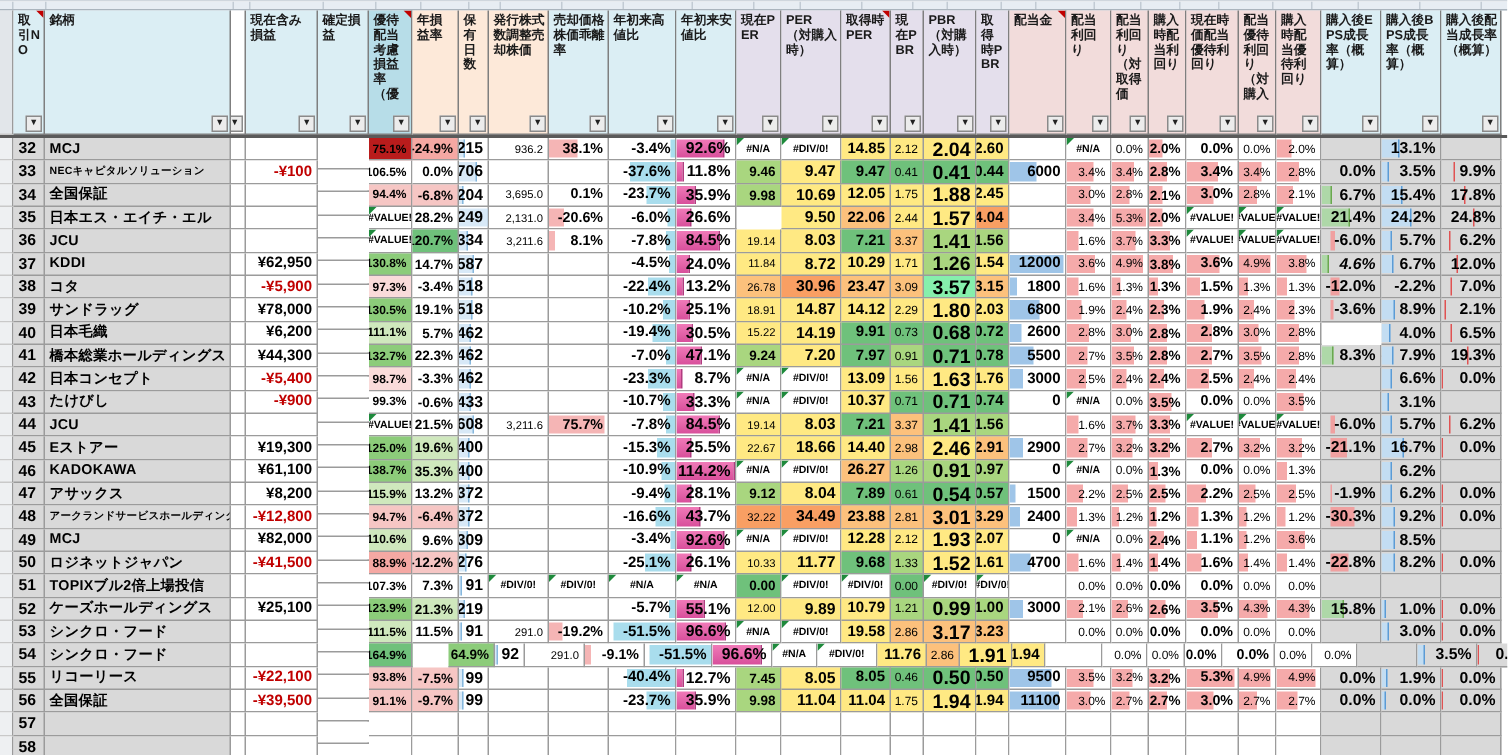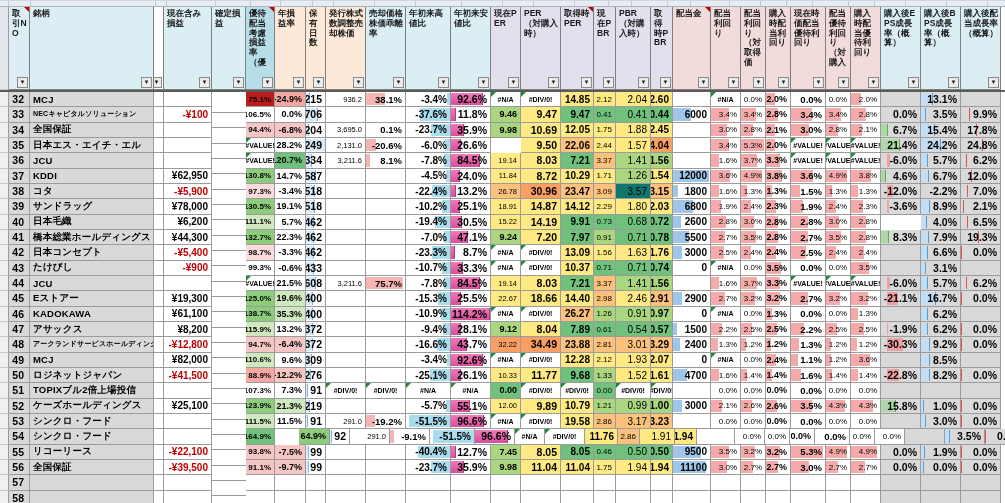--- a/index.html
+++ b/index.html
@@ -50,21 +50,21 @@
   .b-nen{font-size:9px; font-weight:bold;}
   .b-hoyu{font-weight:bold; font-size:10.5px;}
   .b-hakko{font-size:7.5px;}
   .b-kairi{font-size:9.5px; font-weight:bold;}
   .b-taka{font-size:10px; font-weight:bold;}
   .b-yasu{font-size:10.5px; font-weight:bold;}
   .b-cper{font-size:9px; font-weight:bold;}
   .b-pper{font-size:10.5px; font-weight:bold;}
   .b-aper{font-size:10px; font-weight:bold;}
   .b-cpbr{font-size:8px;}
-  .b-ppbr{font-size:10px; font-weight:normal;}
+  .b-ppbr{font-size:13px; font-weight:bold;}
   .b-apbr{font-size:10px; font-weight:bold;}
   .b-kin{font-size:10px; font-weight:bold;}
   .b-y0,.b-y1,.b-y4,.b-y5{font-size:8px;}
   .b-y2{font-size:9px; font-weight:bold;}
   .b-y3{font-size:9.5px; font-weight:bold;}
   .b-eps,.b-bps,.b-dgr{background:#d9d9d9; font-weight:bold; font-size:10.5px;}
   .f-r{color:#c00000;}
   .f-s{font-size:7.5px !important; font-weight:normal !important;}
   .f-e{justify-content:center; font-size:7px !important; font-weight:bold !important;}
   .f-e::before{
@@ -748,21 +748,21 @@
         <div class="txt">3.6%</div>
       </div>
       <div class="cell b-y4" style="flex: 0 0 25px;">
         <div class="bar" style="width: 88.2%; left: 0%; background: rgb(245, 170, 170);"></div>
         <div class="txt">4.9%</div>
       </div>
       <div class="cell b-y5" style="flex: 0 0 30px;">
         <div class="bar" style="width: 68.4%; left: 0%; background: rgb(245, 170, 170);"></div>
         <div class="txt">3.8%</div>
       </div>
-      <div class="cell b-eps" style="flex: 0 0 40px;">
+      <div class="cell b-eps" style="flex: 0 0 40px; font-style: italic;">
         <div class="bar" style="width: 10.12%; left: 0%; background: rgb(174, 216, 168); border-right: 1.5px solid rgb(106, 168, 79);"></div>
         <div class="txt">4.6%</div>
       </div>
       <div class="cell b-bps" style="flex: 0 0 40px;">
         <div class="bar" style="width: 16.73%; left: 0%; background: rgb(195, 221, 242); border-right: 1.5px solid rgb(91, 155, 213);"></div>
         <div class="txt">6.7%</div>
       </div>
       <div class="cell b-dgr" style="flex: 0 0 40px;">
         <div class="bar" style="width: 26.4%; left: 0%; background: transparent; border-right: 1.5px solid rgb(224, 82, 82);"></div>
         <div class="txt">12.0%</div>
@@ -806,21 +806,21 @@
       </div>
       <div class="cell b-pper" style="flex: 0 0 40px; background: rgb(249, 159, 99);">
         <div class="txt">30.96</div>
       </div>
       <div class="cell b-aper" style="flex: 0 0 33px; background: rgb(252, 193, 124);">
         <div class="txt">23.47</div>
       </div>
       <div class="cell b-cpbr" style="flex: 0 0 22px; background: rgb(252, 193, 124);">
         <div class="txt">3.09</div>
       </div>
-      <div class="cell b-ppbr" style="flex: 0 0 35px; background: #0f766e;">
+      <div class="cell b-ppbr" style="flex: 0 0 35px; background: #86efac;">
         <div class="txt">3.57</div>
       </div>
       <div class="cell b-apbr" style="flex: 0 0 22px; background: rgb(252, 193, 124);">
         <div class="txt">3.15</div>
       </div>
       <div class="cell b-kin" style="flex: 0 0 38px;">
         <div class="bar" style="width: 14.4%; left: 0%; background: rgb(159, 197, 232);"></div>
         <div class="txt">1800</div>
       </div>
       <div class="cell b-y0" style="flex: 0 0 30px;">

